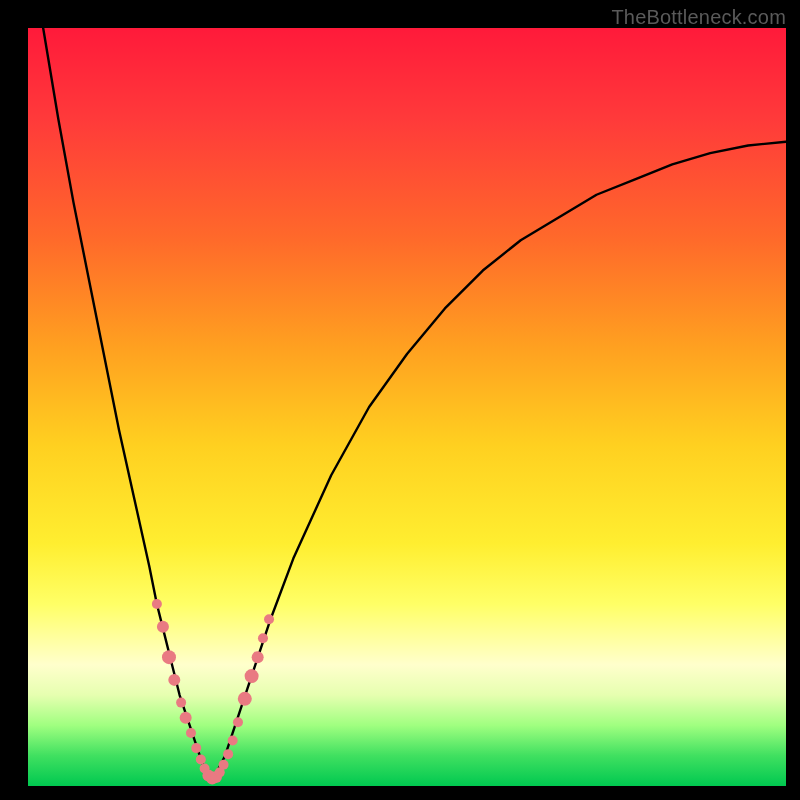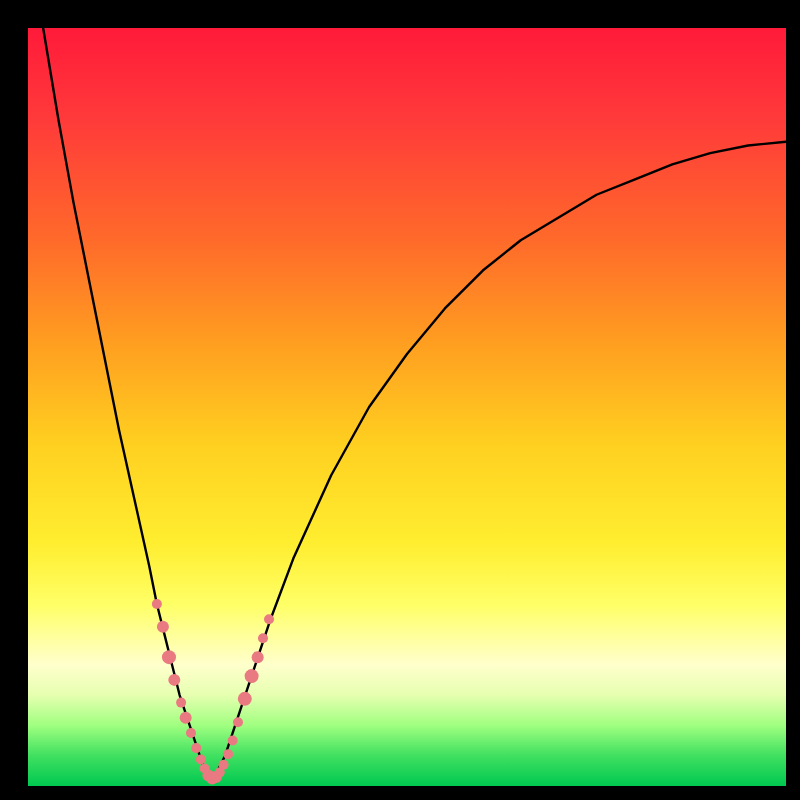--- a/index.html
+++ b/index.html
@@ -49,20 +49,21 @@
     top: 0;
   }
 </style>
 </head>
 <body>
 
 <div class="frame">
 
   <div class="plot-area" id="plot-area" style="left: 28px; top: 28px; width: 758px; height: 758px;"></div>
 
+  <div class="watermark" style="right:14px; top:6px;">TheBottleneck.com</div>
 
   <svg class="curve" id="svg-layer" width="800" height="800">
       <path d="M43.16 28.00 L58.32 118.96 L73.48 202.34 L88.64 278.14 L103.80 353.94 L118.96 429.74 L134.12 497.96 L149.28 566.18 L156.86 604.08 L164.44 634.40 L172.02 664.72 L179.60 695.04 L187.18 717.78 L194.76 740.52 L202.34 763.26 L209.92 778.42 " fill="none" stroke="#000000" stroke-width="2.4" stroke-linecap="round" stroke-linejoin="round"></path>
       <path d="M209.92 778.42 L217.50 770.84 L225.08 755.68 L232.66 732.94 L240.24 710.20 L247.82 687.46 L255.40 664.72 L270.56 619.24 L293.30 558.60 L331.20 475.22 L369.10 407.00 L407.00 353.94 L444.90 308.46 L482.80 270.56 L520.70 240.24 L558.60 217.50 L596.50 194.76 L634.40 179.60 L672.30 164.44 L710.20 153.07 L748.10 145.49 L786.00 141.70 " fill="none" stroke="#000000" stroke-width="2.4" stroke-linecap="round" stroke-linejoin="round"></path>
       <circle cx="156.86" cy="604.08" r="5" fill="#e97a82"></circle>
       <circle cx="162.92" cy="626.82" r="6" fill="#e97a82"></circle>
       <circle cx="168.99" cy="657.14" r="7" fill="#e97a82"></circle>
       <circle cx="174.29" cy="679.88" r="6" fill="#e97a82"></circle>
       <circle cx="181.12" cy="702.62" r="5" fill="#e97a82"></circle>
       <circle cx="185.66" cy="717.78" r="6" fill="#e97a82"></circle>

